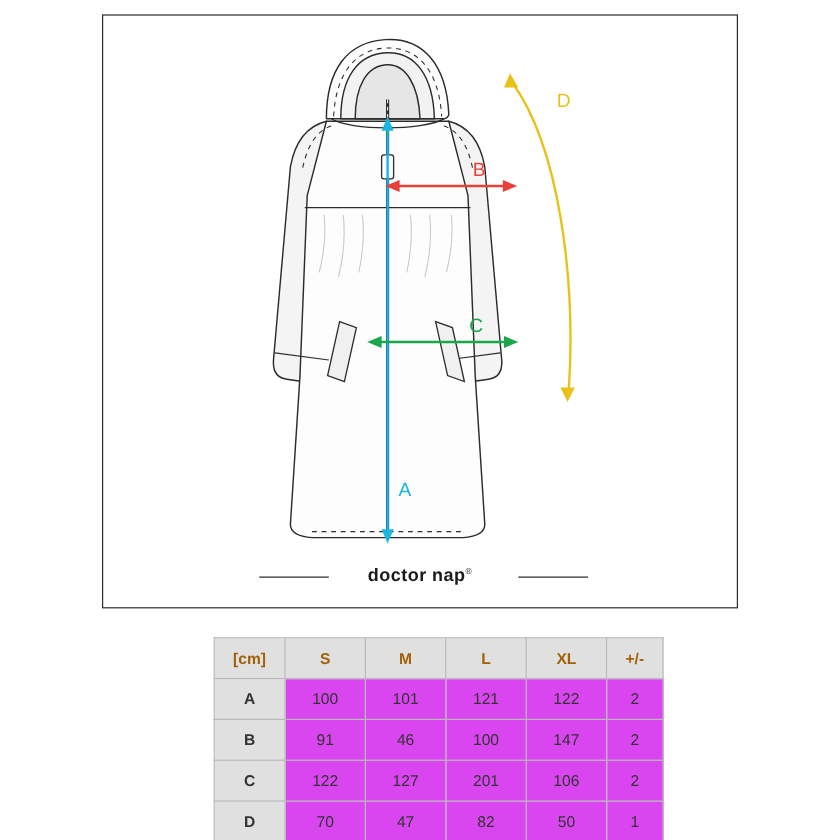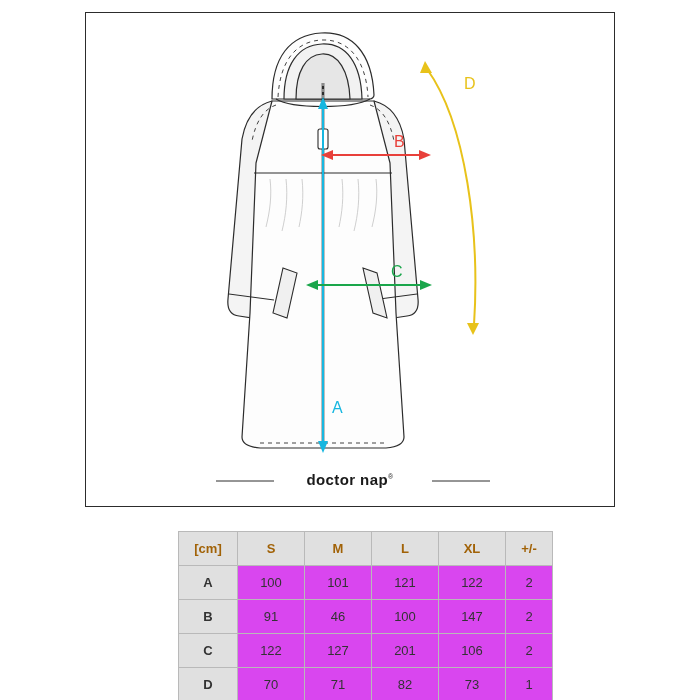--- a/index.html
+++ b/index.html
@@ -233,21 +233,21 @@
         <td class="row-key k-C">C</td>
         <td>122</td>
         <td>127</td>
         <td>201</td>
         <td>106</td>
         <td>2</td>
       </tr>
       <tr>
         <td class="row-key k-D">D</td>
         <td>70</td>
-        <td>71</td>
+        <td>47</td>
         <td>82</td>
-        <td>73</td>
+        <td>50</td>
         <td>1</td>
       </tr>
     </tbody>
   </table>
 
 </div>
 
 </body></html>

